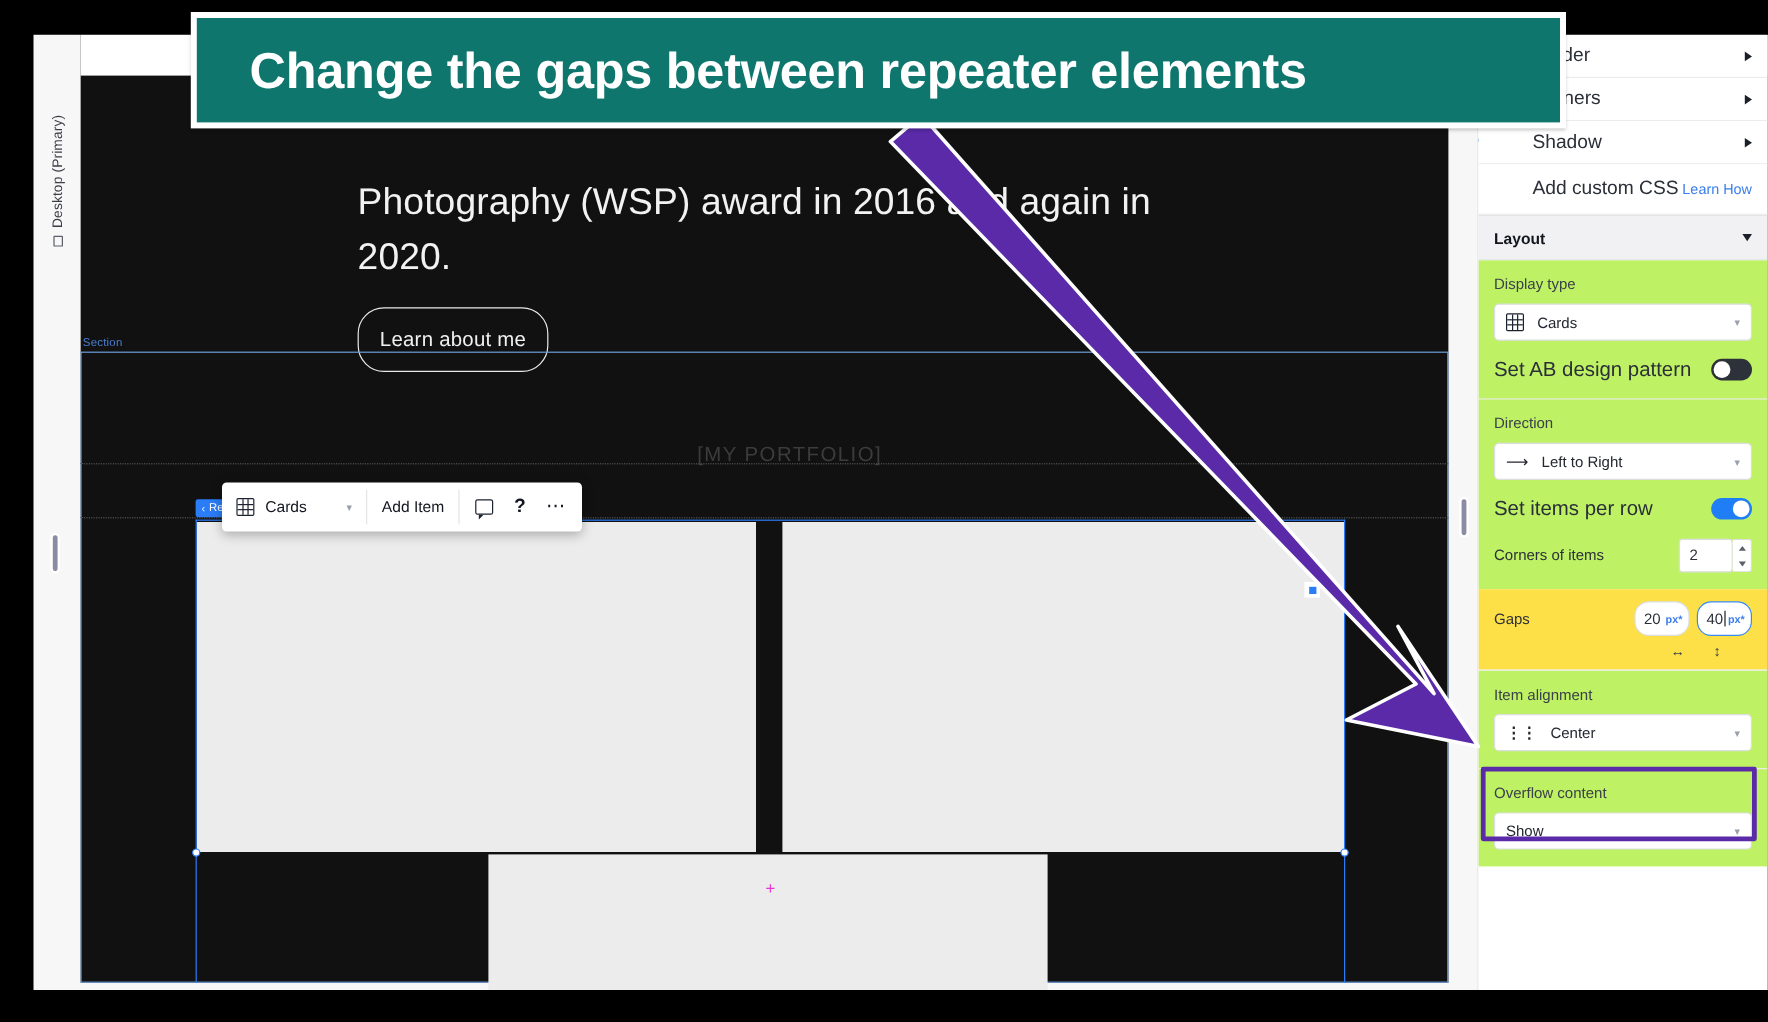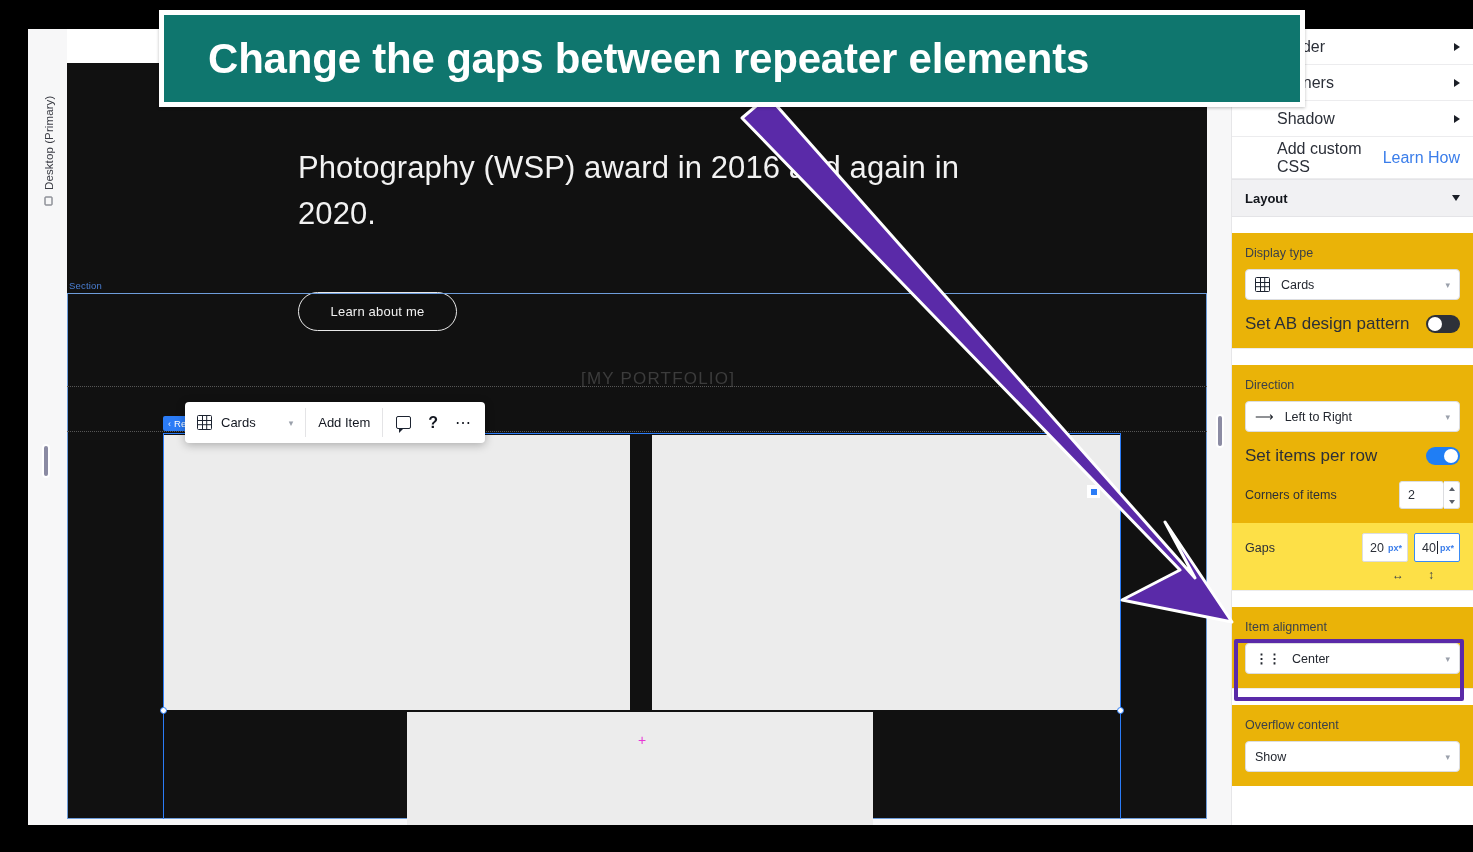--- a/index.html
+++ b/index.html
@@ -94,28 +94,27 @@
     letter-spacing: .1px;
     font-weight: 400;
   }
   #hero-line0 { left: 231px; top: 75px; color: #ececec; }
   #hero-line1 { left: 231px; top: 118px; }
   #hero-line2 { left: 231px; top: 164px; }
 
   #learn-btn {
     position: absolute;
     left: 231px; top: 227px;
-    width: 159px; height: 39px;
+    width: 159px; height: 54px;
     border: 1.3px solid #e9e9e9;
     border-radius: 22px;
     color: #f0f0f0;
-    font-size: 13px;
+    font-size: 17px;
     display: flex; align-items: center; justify-content: center;
     letter-spacing: .2px;
-    margin-top: 36px;
   }
 
   
   #section-box {
     position: absolute;
     left: 0px; top: 264px;
     width: 1140px; height: 526px;
     border: 1px solid #6e9ddb;
   }
   #section-tag {
@@ -314,39 +313,39 @@
     border-bottom: 1px solid #ececee;
     background: #fff;
   }
   .prow .lbl { flex: 1; font-size: 16px; color: #2b2f38; margin-left: 32px; }
   .prow .tri-r {
     width: 0; height: 0;
     border-left: 6px solid #1b1f27;
     border-top: 4.5px solid transparent;
     border-bottom: 4.5px solid transparent;
   }
-  .prow .link { color: #3a7dea; font-size: 16px; }
+  .prow .link { color: #3a7dea; font-size: 12px; }
 
   #layout-header {
     height: 38px;
     display: flex; align-items: center;
     padding: 0 13px;
     background: #f1f1f3;
     border-bottom: 1px solid #e4e4e7;
     border-top: 1px solid #e4e4e7;
   }
   #layout-header .lbl { flex: 1; font-weight: 700; font-size: 13px; color: #13161c; }
   #layout-header .tri-d {
     width: 0; height: 0;
     border-top: 6px solid #1b1f27;
     border-left: 4.5px solid transparent;
     border-right: 4.5px solid transparent;
   }
 
-  .pgroup { padding: 13px 13px 14px 13px; background: #eab308; margin-top: 16px; }
+  .pgroup { padding: 13px 13px 14px 13px; background: #bef264; }
   .pgroup.divided { border-bottom: 1px solid #ececee; }
   .field-label { font-size: 12.5px; color: #3b4049; margin-bottom: 9px; }
   .select {
     height: 31px;
     border: 1px solid #dcdde0;
     border-radius: 4px;
     display: flex; align-items: center;
     padding: 0 9px;
     gap: 11px;
     font-size: 12.5px;
@@ -391,21 +390,21 @@
   }
   .spin .up { width:0;height:0;border-bottom:4px solid #5b6069;border-left:3.5px solid transparent;border-right:3.5px solid transparent; }
   .spin .dn { width:0;height:0;border-top:4px solid #5b6069;border-left:3.5px solid transparent;border-right:3.5px solid transparent; }
 
   
   #gaps-wrap { padding: 10px 13px 8px 13px; background: #fde047; }
   #gaps-row { display: flex; align-items: center; }
   #gaps-row .lbl { flex: 1; font-size: 12.5px; }
   .num-unit {
     width: 46px; height: 29px;
-    border: 1px solid #dcdde0; border-radius: 2px;
+    border: 1px solid #dcdde0; border-radius: 12px;
     display: flex; align-items: center; justify-content: space-between;
     padding: 0 5px 0 7px;
     font-size: 12.5px; background: #fff;
     margin-left: 6px;
   }
   .num-unit.focused { border: 1.6px solid #3a8bf5; }
   .num-unit .px {
     color: #3a7dea; font-size: 9px; font-weight: 700;
   }
   .num-unit .caret {

